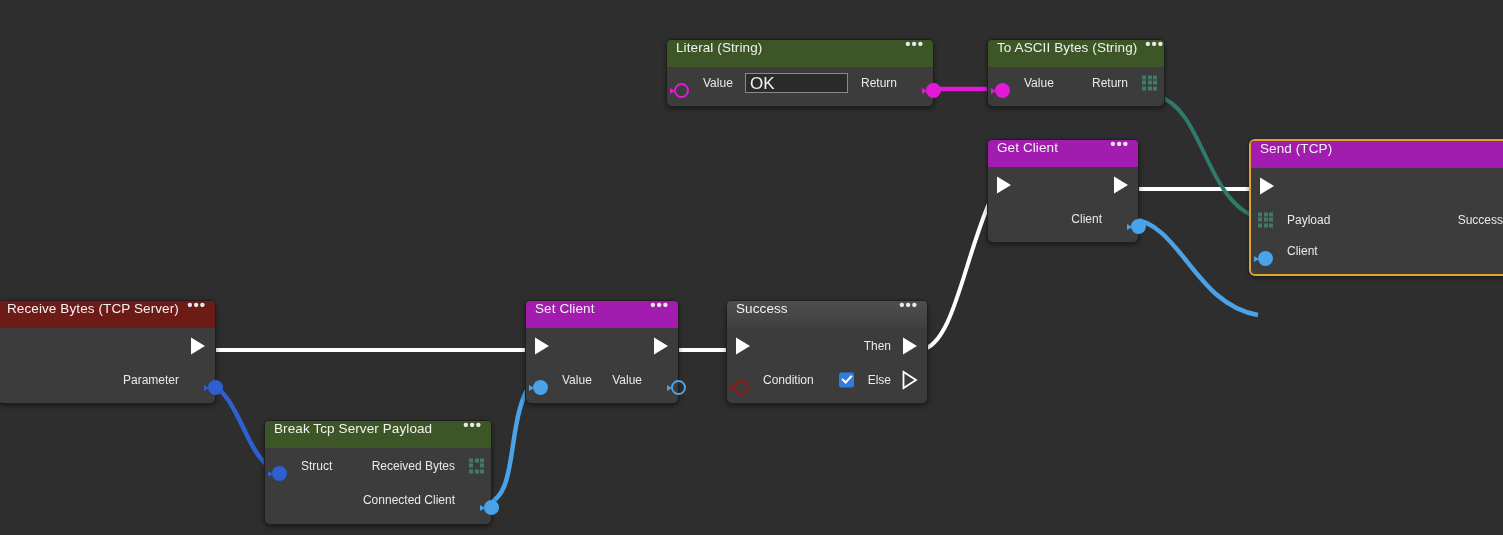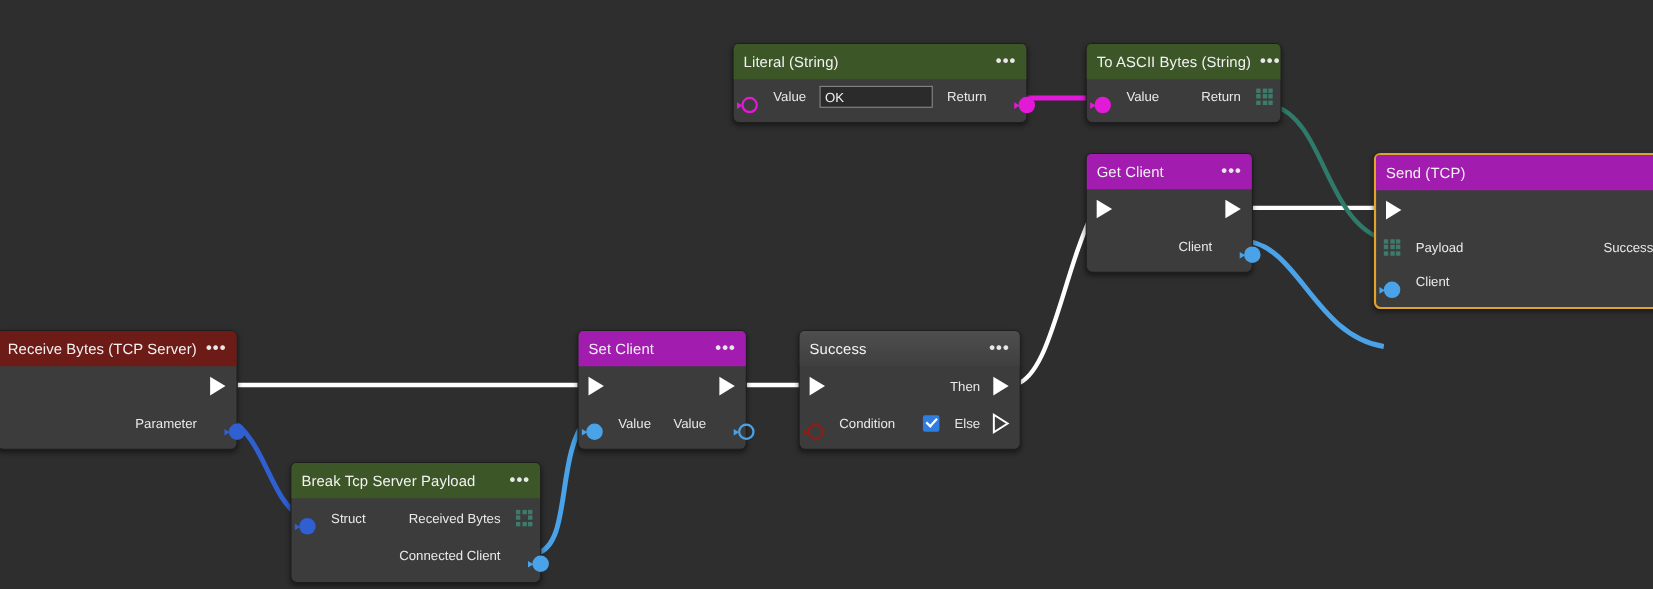--- a/index.html
+++ b/index.html
@@ -6,22 +6,22 @@
   body{width:1503px;height:535px;overflow:hidden;
        font-family:"Liberation Sans","DejaVu Sans",sans-serif;}
   #canvas{position:relative;width:1503px;height:535px;background:#2e2e2e;overflow:hidden;}
   #wires{position:absolute;left:0;top:0;width:1503px;height:535px;pointer-events:none;}
 
   .node{position:absolute;background:#3c3c3c;border-radius:6px;
         box-shadow:0 2px 5px rgba(0,0,0,.45);
         border:1px solid #1e1e1e;box-sizing:border-box;}
   .node.selected{border:2px solid #e0a32e;}
 
-  .nhdr{height:27px;border-radius:4px 4px 0 0;display:flex;align-items:center;
-        padding:16px 9px;box-sizing:border-box;position:relative;}
+  .nhdr{height:27px;border-radius:4px 4px 0 0;display:flex;
+        padding:0 9px;box-sizing:border-box;position:relative;}
   .node.selected .nhdr{border-radius:3px 3px 0 0;}
   .ntitle{color:#f2f2f2;font-size:13.5px;white-space:nowrap;letter-spacing:.1px;}
   .dots{margin-left:auto;color:#e8e8e8;font-size:15px;line-height:8px;letter-spacing:1px;
         font-weight:bold;padding-left:8px;}
   .hdr-blue{background:#a21caf;}
   .hdr-green{background:#3c5627;}
   .hdr-red{background:#6d1b17;}
   .hdr-grey{background:linear-gradient(#4e4e4e,#3f3f3f);}
 
   .nbody{position:relative;padding-bottom:8px;}
@@ -45,21 +45,21 @@
   .exec{width:19px;height:21px;position:relative;}
   .exec svg{display:block;}
 
   .grid{width:15px;height:15px;display:grid;grid-template-columns:repeat(3,4px);
         grid-template-rows:repeat(3,4px);gap:1.5px;}
   .grid s{display:block;background:#3f7a6a;}
   .grid s.off{background:transparent;}
 
   .txtbox{position:absolute;top:50%;transform:translateY(-50%);
           background:#2b2b2b;border:1px solid #8a8a8a;height:20px;
-          color:#f0f0f0;font-size:12px;line-height:20px;padding:0 4px;
+          color:#f0f0f0;font-size:17px;line-height:20px;padding:0 4px;
           box-sizing:border-box;}
 
   .chk{position:absolute;top:50%;transform:translateY(-50%);
        width:15px;height:15px;background:#2f7de0;border-radius:2px;
        display:flex;align-items:center;justify-content:center;}
   .chk:after{content:"";width:4px;height:8px;border:solid #fff;border-width:0 2px 2px 0;
              transform:rotate(43deg) translate(-1px,-1px);}
 </style>
 </head>
 <body>

